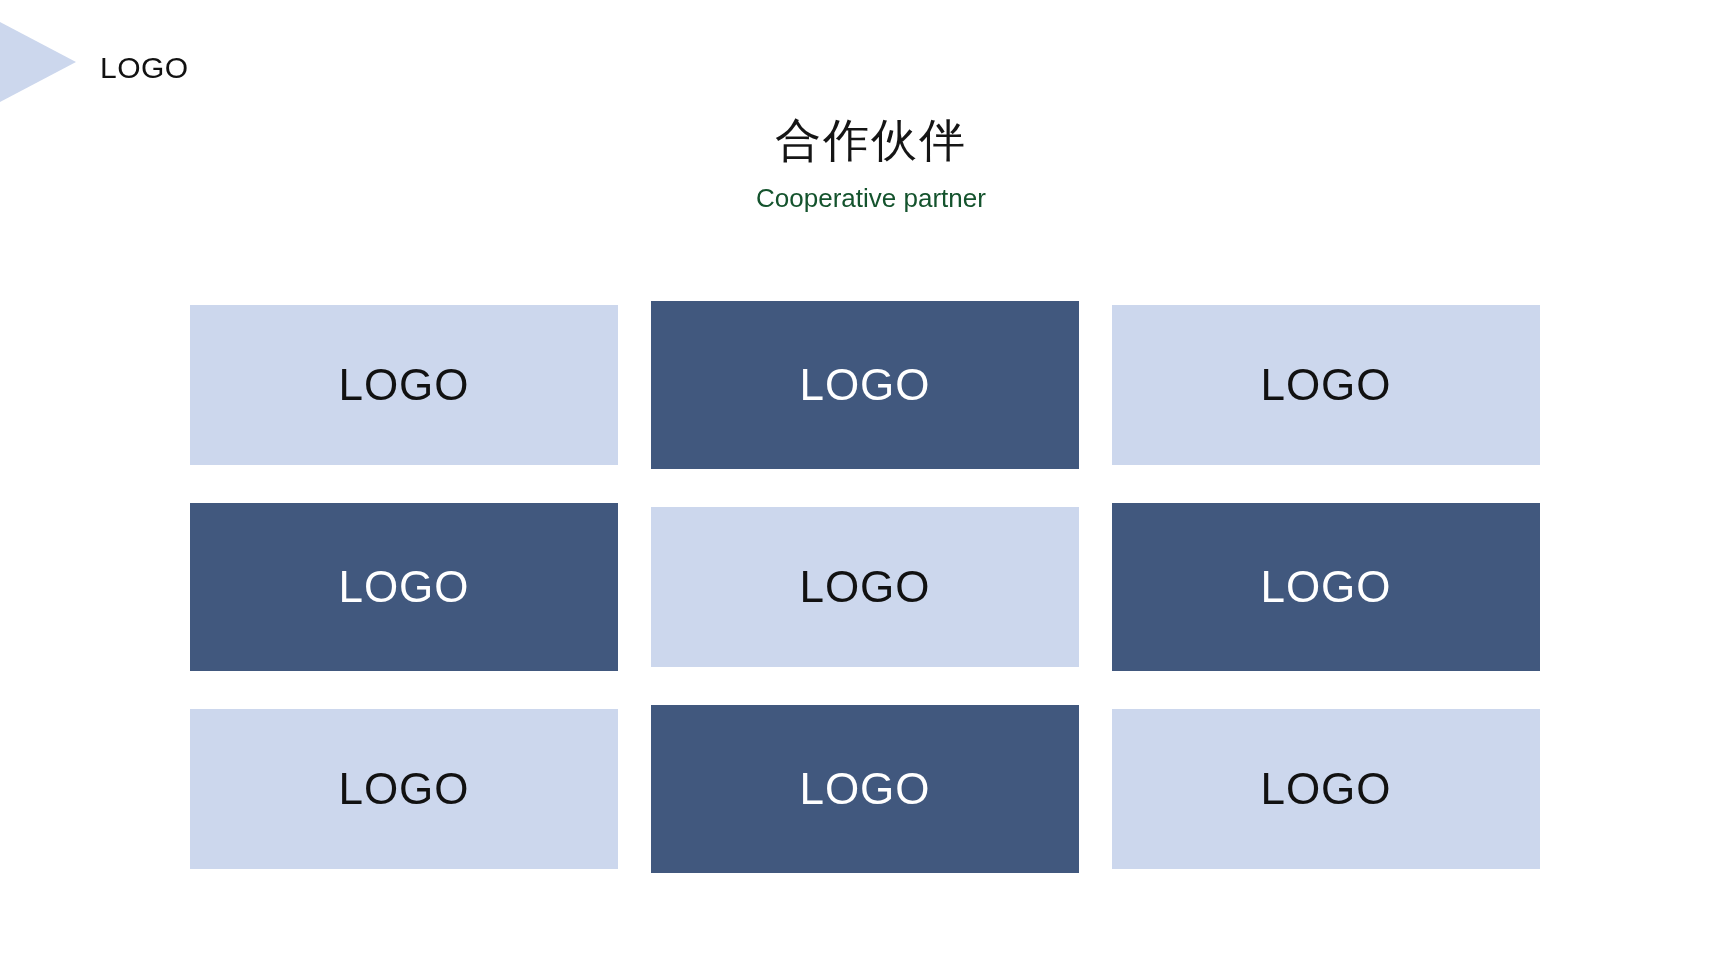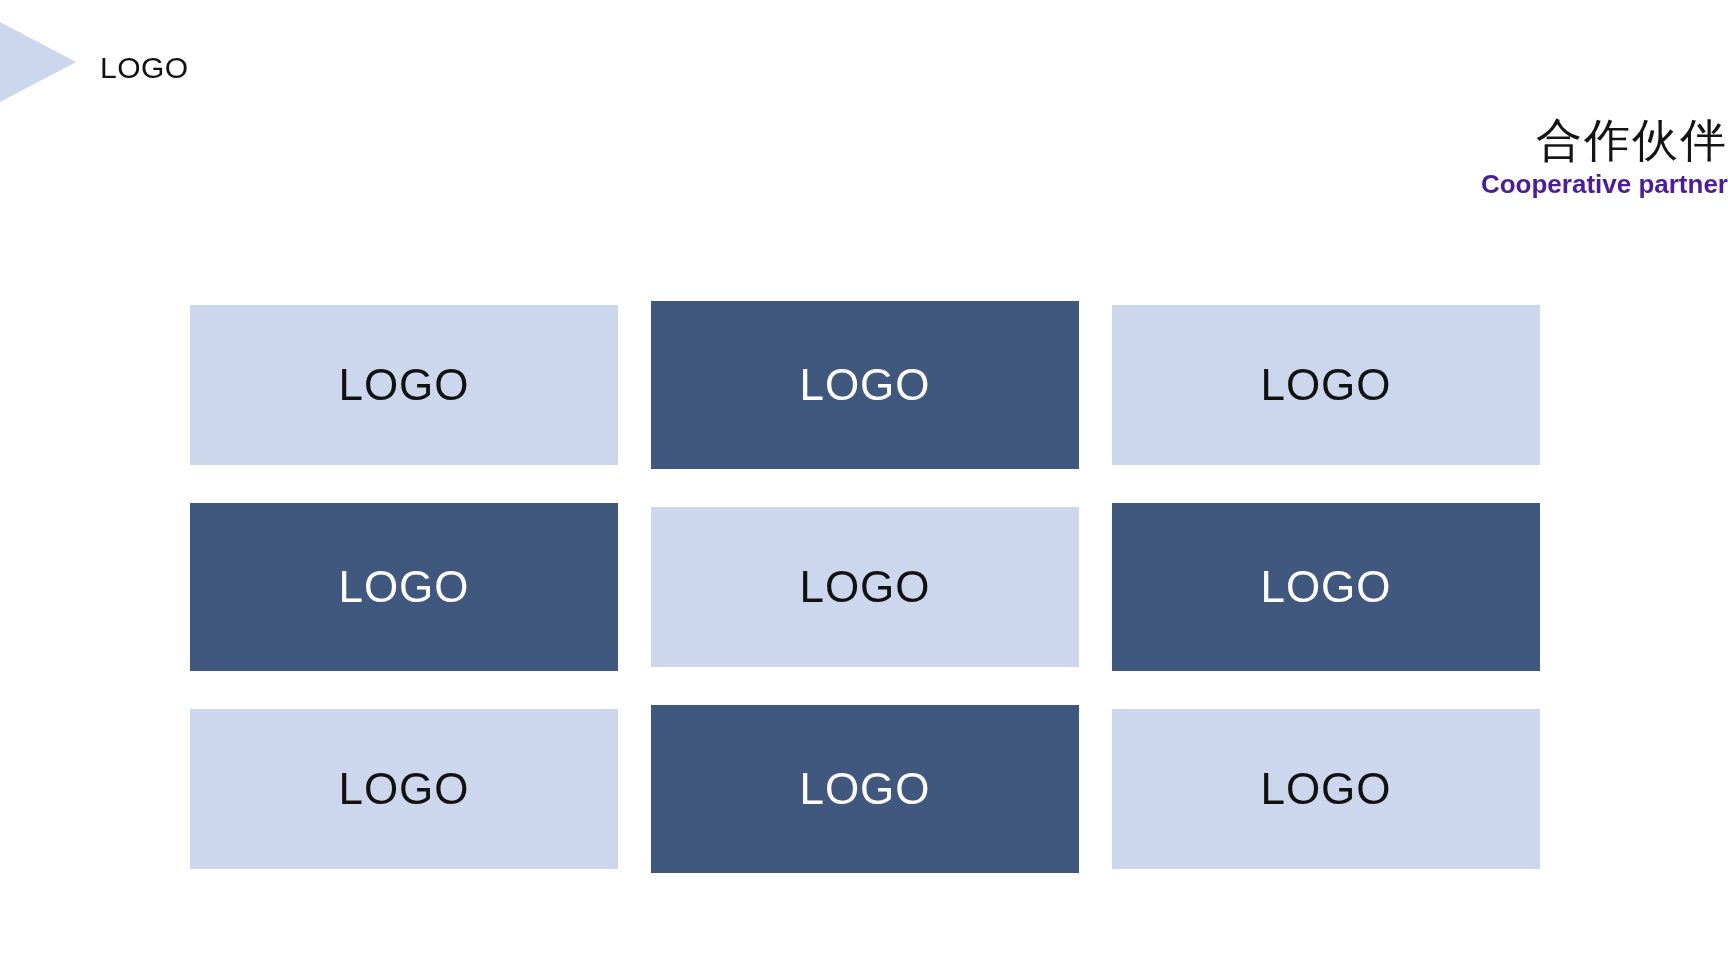--- a/index.html
+++ b/index.html
@@ -30,36 +30,36 @@
     font-size:30px;
     line-height:36px;
     color:#111111;
     letter-spacing:0.5px;
   }
   
   .title-block{
     position:absolute;
     left:0; top:112px;
     width:1728px;
-    text-align:right;
+    text-align:center;
     padding-left:14px;
   }
   .title-cn{
     font-size:46px;
     line-height:56px;
     font-weight:400;
     color:#151515;
     letter-spacing:2px;
   }
   .title-en{
-    margin-top:0;
+    margin-top:14px;
     font-size:26px;
     line-height:32px;
-    font-weight:700;
-    color:#4c1d95;
+    font-weight:400;
+    color:#14532d;
   }
   
   .logo-grid{
     position:absolute;
     left:190px; top:301px;
     width:1350px;
     display:flex;
     flex-direction:column;
     row-gap:34px;
   }

